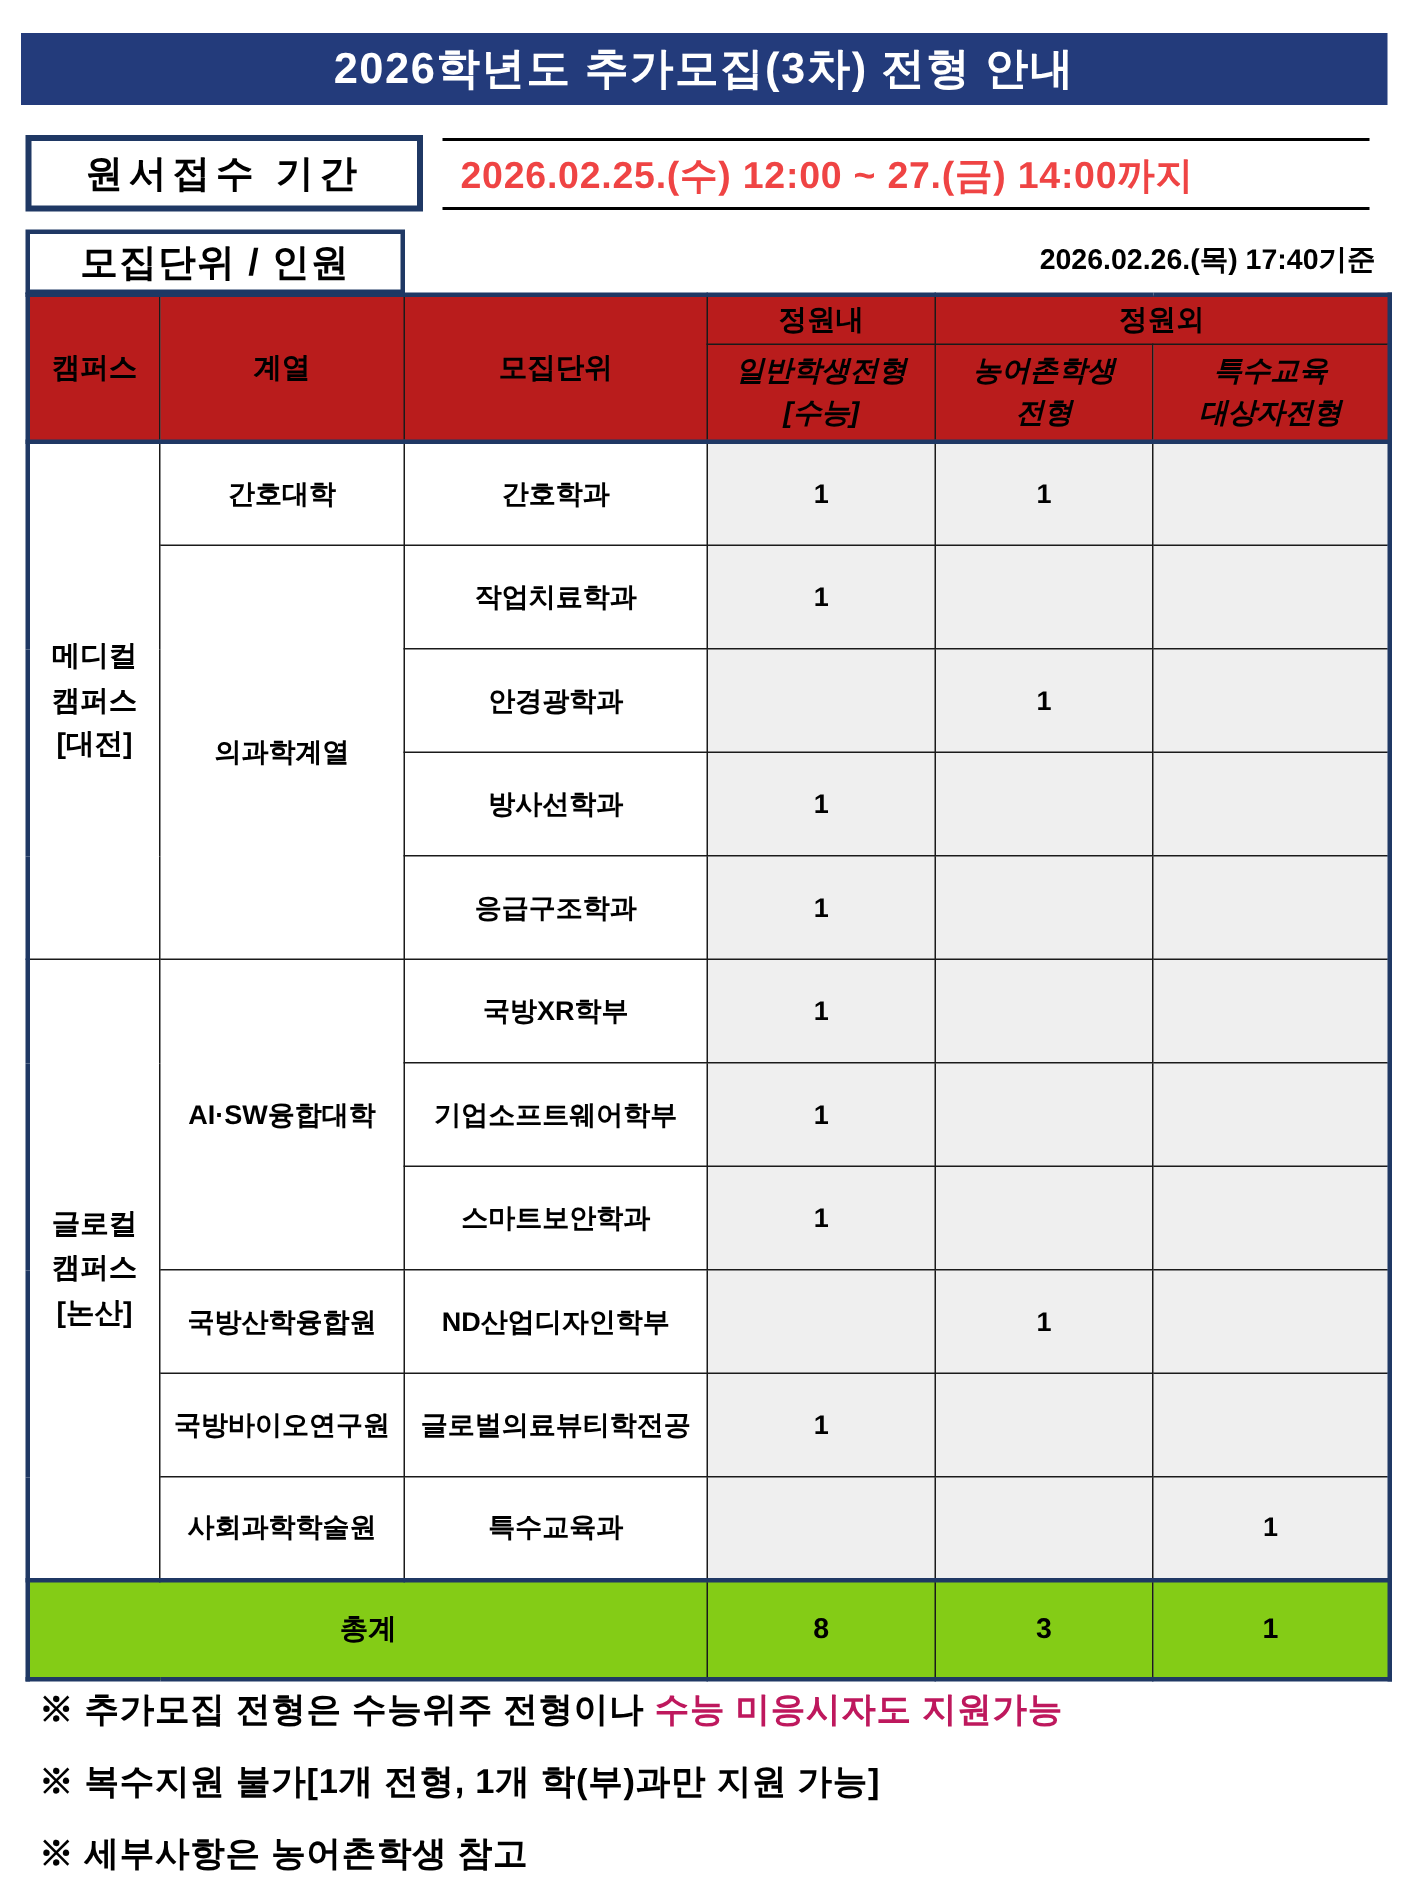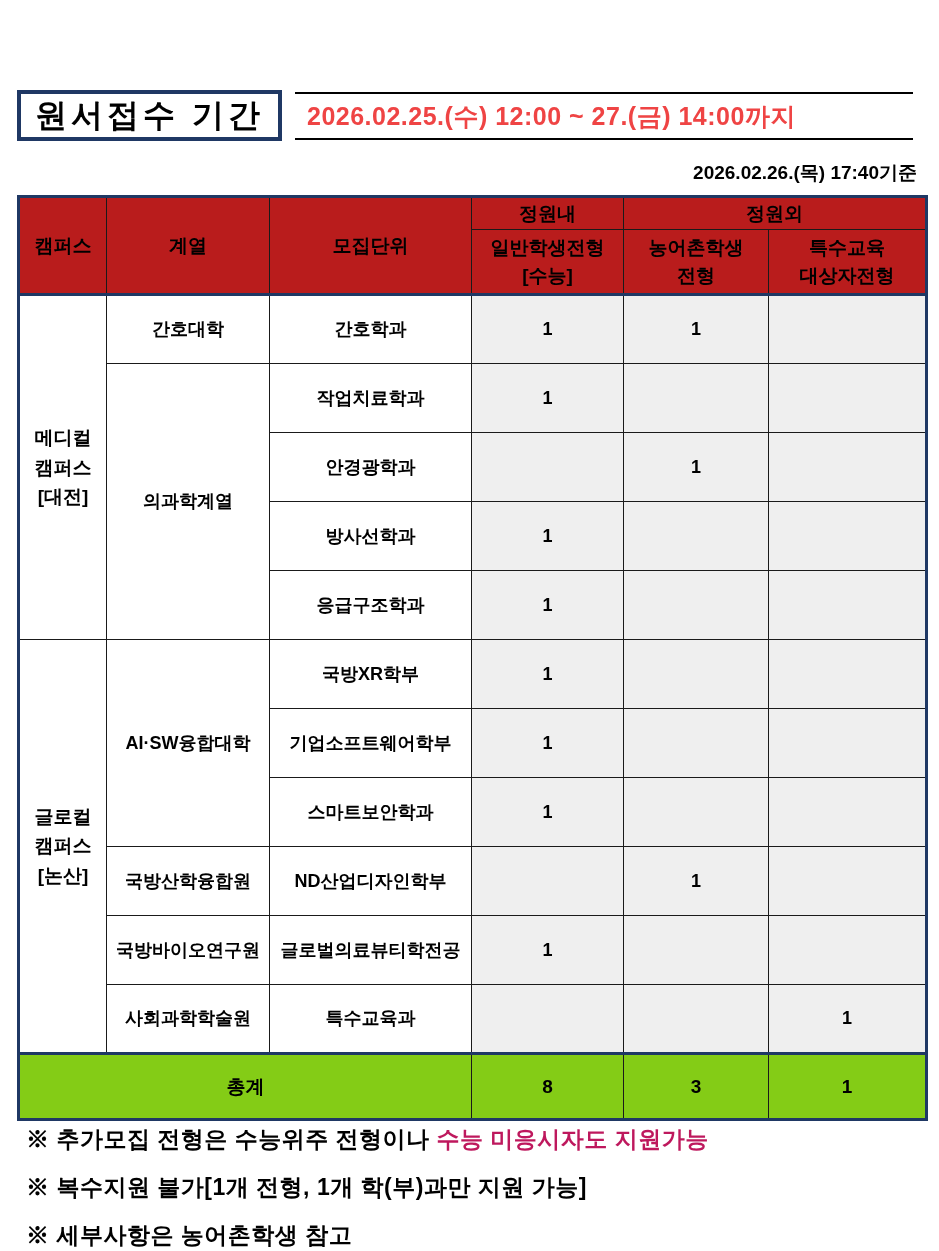--- a/index.html
+++ b/index.html
@@ -23,21 +23,21 @@
     letter-spacing: 1px;
   }
 
   
   .reception-box {
     position: absolute; left: 17px; top: 90px;
     width: 265px; height: 51px;
     border: 4px solid #1f3864;
     background: #fff;
     display: flex; align-items: center; justify-content: center;
-    font-size: 32px; font-weight: bold; color: #000;
+    font-size: 25px; font-weight: bold; color: #000;
     letter-spacing: 4px;
   }
   .reception-period {
     position: absolute; left: 295px; top: 92px;
     width: 618px; height: 48px;
     border-top: 2px solid #000; border-bottom: 2px solid #000;
     display: flex; align-items: center;
     padding-left: 12px;
     font-size: 25px; font-weight: bold; color: #ef4444;
     letter-spacing: 0.5px;
@@ -70,21 +70,21 @@
     text-align: center; vertical-align: middle;
     font-weight: bold; color: #000;
     white-space: pre-line;
     line-height: 1.45;
   }
   table.roster thead th {
     background: #b91c1c;
     font-size: 19px;
   }
   table.roster thead tr.hrow1 { height: 33px; }
-  table.roster thead tr.hrow2 { height: 65px; }
+  table.roster thead tr.hrow2 { height: 65px; font-style: italic; }
   th.dotted { border-bottom: 2px dotted #444; }
   table.roster tbody tr { height: 69px; }
   table.roster tbody td { background: #ffffff; font-size: 18px; }
   table.roster tbody td.num { background: #efefef; }
   table.roster td.campus { font-size: 19px; line-height: 1.55; }
   table.roster tfoot tr { height: 66px; }
   table.roster tfoot td {
     background: #84cc16; font-size: 19px;
   }
   
@@ -98,24 +98,26 @@
     font-size: 23px; font-weight: bold; color: #000;
   }
   .note-line { margin-bottom: 17px; letter-spacing: 0.5px; }
   .note-highlight { color: #be185d; }
 </style>
 </head>
 <body>
 
 <div class="page">
 
+  <div class="banner">2026학년도  추가모집(3차)  전형  안내</div>
 
   <div class="reception-box">원서접수  기간</div>
   <div class="reception-period">2026.02.25.(수)  12:00  ~  27.(금)  14:00까지</div>
 
+  <div class="section-box">모집단위 / 인원</div>
   <div class="timestamp">2026.02.26.(목)  17:40기준</div>
 
   <table class="roster">
     <colgroup>
       <col style="width:88px">
         <col style="width:163px">
         <col style="width:202px">
       <col style="width:152px">
         <col style="width:145px">
         <col style="width:158px">

